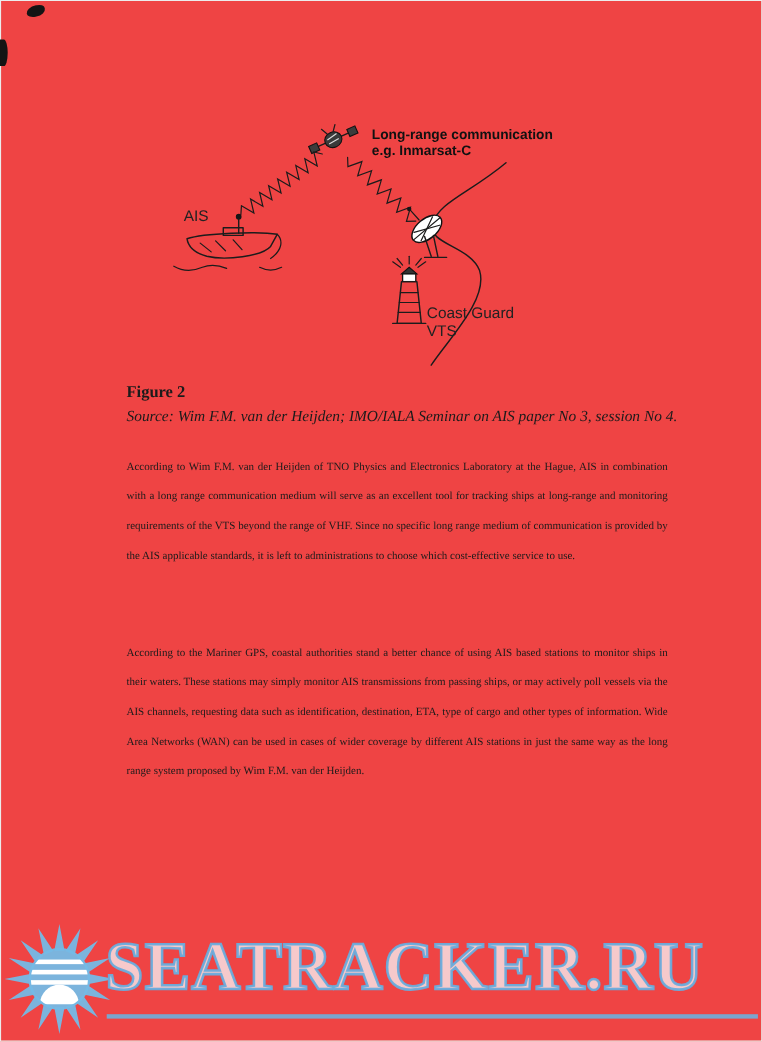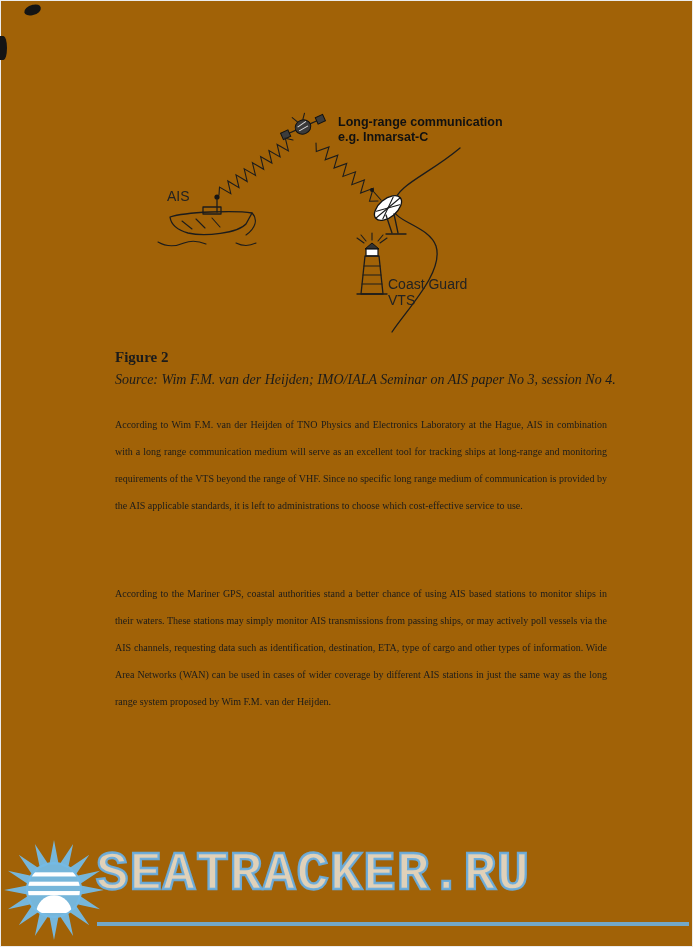--- a/index.html
+++ b/index.html
@@ -1,17 +1,17 @@
 <!DOCTYPE html>
 <html><head>
 <meta charset="utf-8">
 <style>
   html,body{margin:0;padding:0;background:#fff;}
   .page{
-    position:relative;width:693px;height:947px;background:#a16207;overflow:hidden;
+    position:relative;width:693px;height:947px;background:#ef4444;overflow:hidden;
     font-family:"Liberation Serif",serif;color:#1b1b1b;
     box-shadow:inset 0 0 0 1px #ececec;
   }
   
   .artifact{position:absolute;background:#141414;}
   .artifact.blob{left:24px;top:5px;width:17px;height:10px;border-radius:60% 40% 55% 45%;transform:rotate(-12deg);}
   .artifact.edge{left:0;top:36px;width:7px;height:24px;border-radius:0 70% 70% 0;}
   
   .diagram{position:absolute;left:0;top:95px;width:693px;height:250px;}
   .sk{fill:none;stroke:#1c1c1c;stroke-width:1.3;stroke-linecap:round;stroke-linejoin:round;}
@@ -23,21 +23,21 @@
   .source{position:absolute;left:115px;top:372px;font-size:14px;font-style:italic;}
   .body-par{position:absolute;left:115px;width:492px;text-align:justify;font-size:10px;line-height:27px;margin:0;}
   .par1{top:411px;}
   .par2{top:580px;}
   .page-number{position:absolute;left:0;top:891px;width:693px;text-align:center;font-size:15px;z-index:3;}
   
   .watermark{position:absolute;left:0;top:838px;width:693px;height:109px;z-index:2;pointer-events:none;}
   .wm-logo{position:absolute;left:2px;top:0px;}
   .wm-text{
     position:absolute;left:96px;top:6px;white-space:nowrap;
-    font-family:Liberation Mono, monospace;font-weight:700;font-size:54px;letter-spacing:1px;
+    font-family:Liberation Serif, serif;font-weight:700;font-size:62px;letter-spacing:1px;
     color:rgba(248,252,255,0.72);
     -webkit-text-stroke:2.3px rgba(105,172,220,0.95);
     text-stroke:2.3px rgba(105,172,220,0.95);
   }
   .wm-underline{position:absolute;left:97px;top:84px;width:592px;height:4px;background:rgba(110,176,222,0.9);}
 </style>
 </head>
 <body>
 
 <div class="page">

